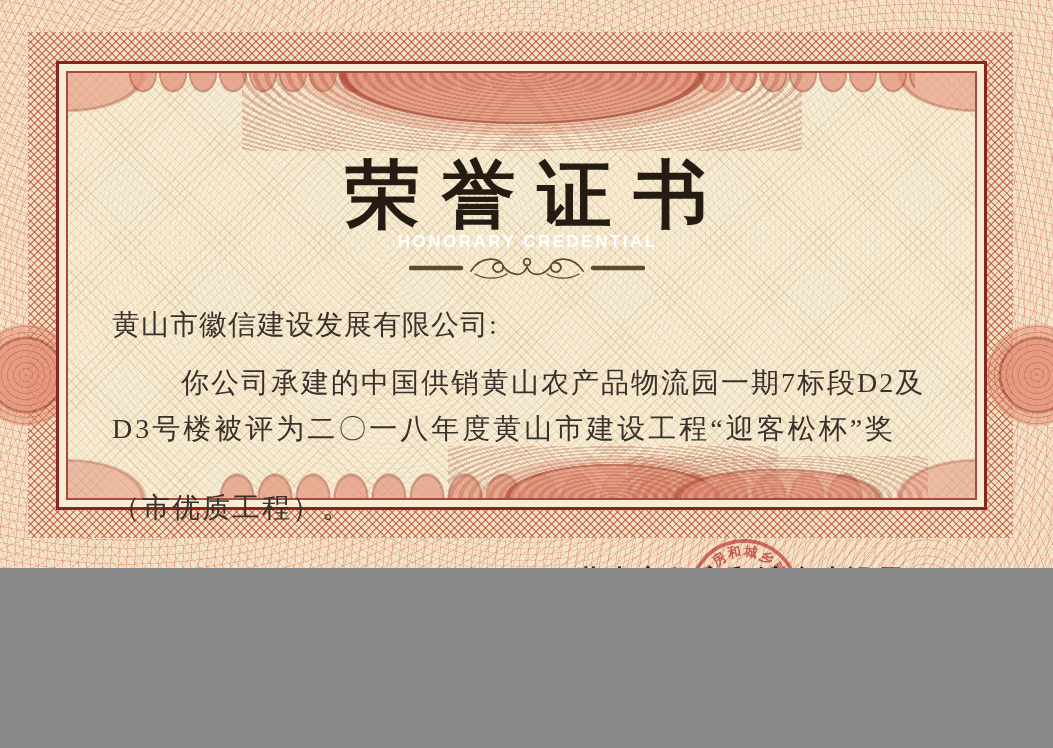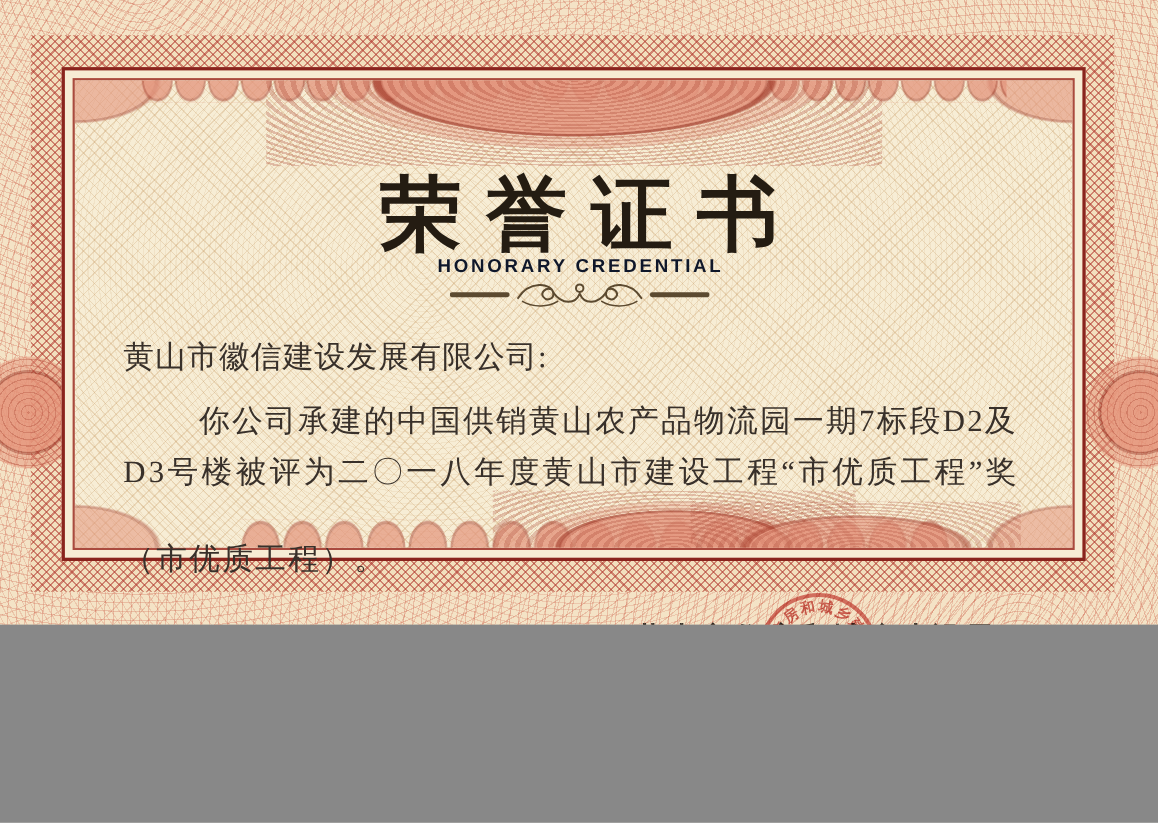--- a/index.html
+++ b/index.html
@@ -65,21 +65,21 @@
   .corner.tl{left:0;top:0;background:radial-gradient(100% 100% at 0 0, rgba(227,148,124,.6) 0 60%, rgba(171,70,52,.5) 61% 63%, transparent 66%);}
   .corner.tr{right:0;top:0;background:radial-gradient(100% 100% at 100% 0, rgba(227,148,124,.6) 0 60%, rgba(171,70,52,.5) 61% 63%, transparent 66%);}
   .corner.bl{left:0;bottom:0;background:radial-gradient(100% 100% at 0 100%, rgba(227,148,124,.55) 0 60%, rgba(171,70,52,.45) 61% 63%, transparent 66%);}
   .corner.br{right:0;bottom:0;background:radial-gradient(100% 100% at 100% 100%, rgba(227,148,124,.55) 0 60%, rgba(171,70,52,.45) 61% 63%, transparent 66%);}
 
   
   .title{position:absolute;left:0;right:0;top:146px;text-align:center;
          font-size:74px;font-weight:900;color:#241c12;letter-spacing:22px;padding-left:22px;
          font-family:"DejaVu Serif","Liberation Serif",serif;}
   .subtitle{position:absolute;left:0;right:0;top:232px;text-align:center;
-            font-size:17px;font-weight:700;color:#0f172a;letter-spacing:2.5px;padding-left:2.5px;
+            font-size:17px;font-weight:700;color:#ffffff;letter-spacing:2.5px;padding-left:2.5px;
             font-family:"Liberation Sans",sans-serif;}
   .flourish{position:absolute;left:50%;transform:translateX(-50%);top:253px;}
 
   .bodytext{color:#38302a;font-size:28px;white-space:nowrap;position:absolute;
             font-family:"Liberation Serif",serif;}
   .l-recipient{left:112px;top:306px;letter-spacing:1px;}
   .l-body1{left:181px;top:364px;letter-spacing:2px;}
   .l-body2{left:112px;top:410px;letter-spacing:3px;}
   .l-body3{left:112px;top:453px;letter-spacing:2px;margin-top:36px;}
   .l-body4{left:181px;top:500px;letter-spacing:1px;}
@@ -135,21 +135,21 @@
       <path stroke-width="1.8" d="M62,18 C72,2 92,4 94,13 C95,19 88,21 85,17 C82,13 87,8 92,10"></path>
       <path stroke-width="1.8" d="M94,13 C102,24 114,24 118,14 C122,24 134,24 142,13"></path>
       <circle cx="118" cy="9" r="3.4" stroke-width="1.8"></circle>
       <path stroke-width="1.8" d="M174,18 C164,2 144,4 142,13 C141,19 148,21 151,17 C154,13 149,8 144,10"></path>
       <path stroke-width="1.4" d="M66,21 C76,27 90,26 98,21 M170,21 C160,27 146,26 138,21"></path>
     </g>
   </svg>
 
   <div class="bodytext l-recipient">黄山市徽信建设发展有限公司:</div>
   <div class="bodytext l-body1">你公司承建的中国供销黄山农产品物流园一期7标段D2及</div>
-  <div class="bodytext l-body2">D3号楼被评为二〇一八年度黄山市建设工程“市优质工程”奖</div>
+  <div class="bodytext l-body2">D3号楼被评为二〇一八年度黄山市建设工程“迎客松杯”奖</div>
   <div class="bodytext l-body3">（市优质工程）。</div>
 
   <div class="sigblock">
     <div class="issuer">黄山市住房和城乡建设局</div>
     <div class="date">二〇一九年六月</div>
   </div>
 
   <svg class="seal" viewBox="0 0 140 140">
     <defs>
       <path id="sealArc" d="M30.5,84.4 A42,42 0 1 1 109.5,84.4" fill="none"></path>

